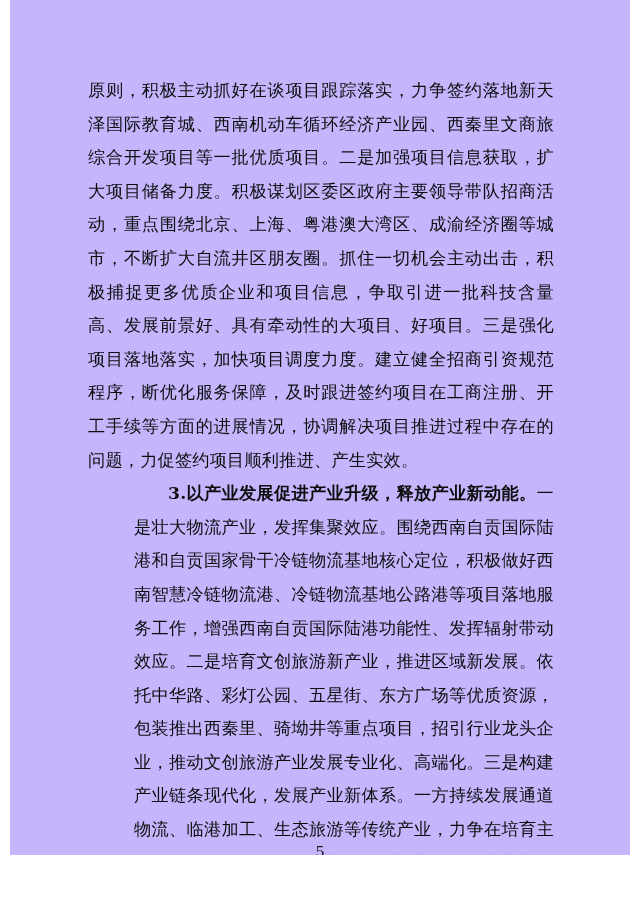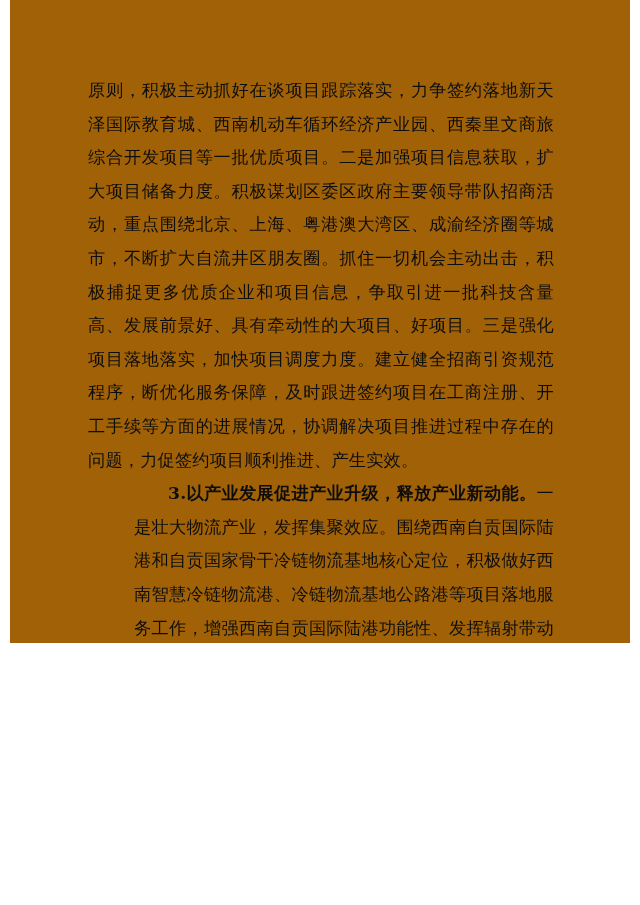--- a/index.html
+++ b/index.html
@@ -6,22 +6,22 @@
     margin: 0;
     padding: 0;
     background: #ffffff;
   }
   body {
     font-family: "DejaVu Serif", "Liberation Serif", serif;
   }
   .page {
     position: relative;
     width: 640px;
-    height: 643px;
-    background: #a16207;
+    height: 855px;
+    background: #c4b5fd;
     overflow: hidden;
     box-sizing: border-box;
   }
   .page-inner {
     position: absolute;
     left: 88px;
     top: 74px;
     width: 466px;
   }
   .para {

